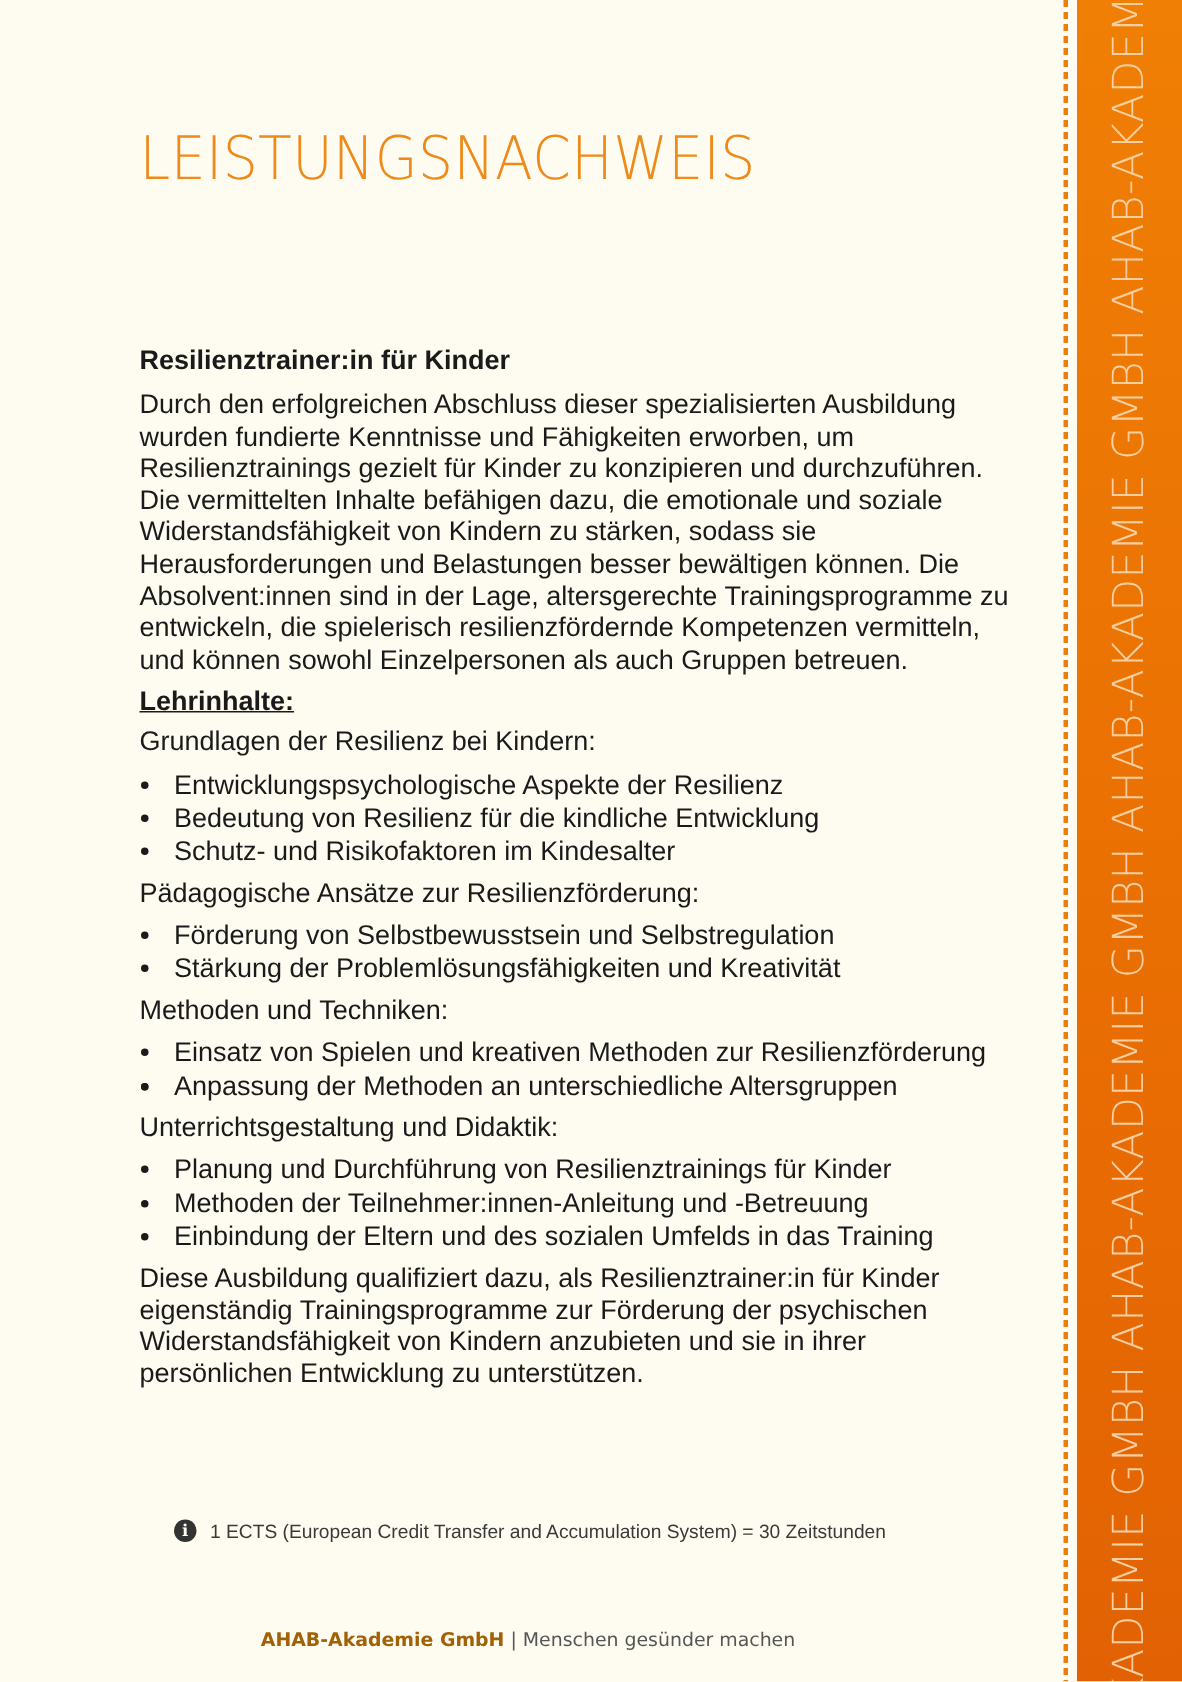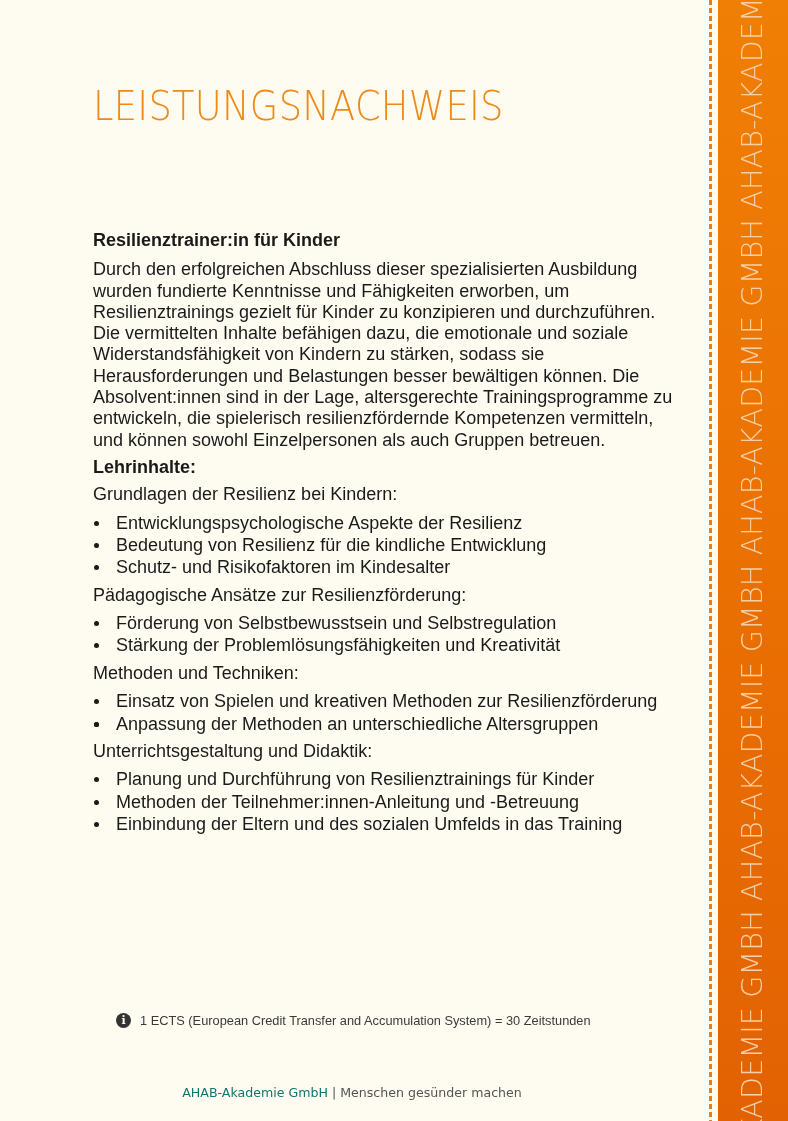--- a/index.html
+++ b/index.html
@@ -60,21 +60,21 @@
     position: absolute;
     left: 93px; top: 214px;
     width: 580px;
     font-size: 18px;
     line-height: 21.3px;
     margin-top: 16px;
   }
   .content p { margin: 0; }
   .subtitle { font-weight: bold; margin-bottom: 8px !important; }
   .intro { margin-bottom: 6px !important; }
-  .section-heading { font-weight: bold; margin-bottom: 6px !important; }
+  .section-heading { font-weight: bold; margin-bottom: 6px !important; text-decoration: underline; }
   .group-label { margin-bottom: 6px !important; }
   ul.bullets {
     list-style: none;
     margin: 0 0 6px 0;
     padding: 0;
   }
   ul.bullets li {
     position: relative;
     padding-left: 23px;
     line-height: 22.4px;
@@ -106,21 +106,21 @@
   }
 
   .footer {
     position: absolute;
     left: 0; top: 1085px; width: 704px;
     text-align: center;
     font-family: "DejaVu Sans", sans-serif;
     font-size: 12.6px;
     color: #555;
   }
-  .footer-brand { color: #0f766e; font-weight: normal; }
+  .footer-brand { color: #a16207; font-weight: bold; }
   .footer-sep { color: #555; margin: 0 4px; }
 </style>
 </head>
 <body>
 
 <div class="page">
 
   <div class="dashed-line"></div>
 
   <div class="side-band">
@@ -154,20 +154,21 @@
       <li><span class="bullet-dot"></span><span>Anpassung der Methoden an unterschiedliche Altersgruppen</span></li>
     </ul>
 
     <p class="group-label">Unterrichtsgestaltung und Didaktik:</p>
     <ul class="bullets">
       <li><span class="bullet-dot"></span><span>Planung und Durchführung von Resilienztrainings für Kinder</span></li>
       <li><span class="bullet-dot"></span><span>Methoden der Teilnehmer:innen-Anleitung und -Betreuung</span></li>
       <li><span class="bullet-dot"></span><span>Einbindung der Eltern und des sozialen Umfelds in das Training</span></li>
     </ul>
 
+    <p class="closing">Diese Ausbildung qualifiziert dazu, als Resilienztrainer:in für Kinder eigenständig Trainingsprogramme zur Förderung der psychischen Widerstandsfähigkeit von Kindern anzubieten und sie in ihrer persönlichen Entwicklung zu unterstützen.</p>
   </div>
 
   <div class="ects-note">
     <span class="info-icon">i</span>
     <span>1 ECTS (European Credit Transfer and Accumulation System) = 30 Zeitstunden</span>
   </div>
 
   <div class="footer">
     <span class="footer-brand">AHAB-Akademie GmbH</span><span class="footer-sep">|</span><span class="footer-tagline">Menschen gesünder machen</span>
   </div>

